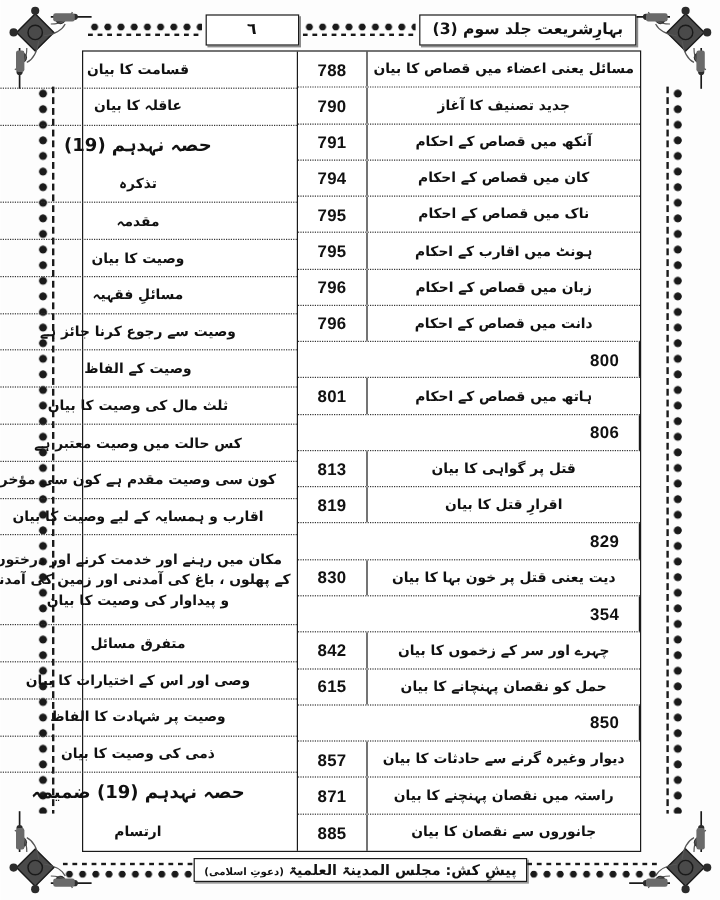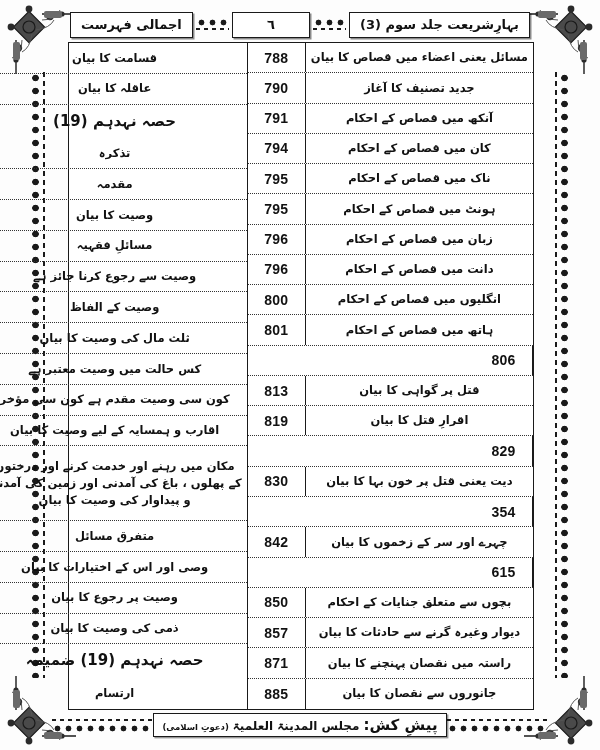--- a/index.html
+++ b/index.html
@@ -223,21 +223,21 @@
   .footer-box {
     border: 1.6px solid #1a1a1a;
     background: #ffffff;
     padding: 2px 8px;
     box-shadow: 1.4px 1.4px 0 rgba(0,0,0,0.4);
     white-space: nowrap;
     display: flex;
     align-items: baseline;
     gap: 4px;
   }
-  .footer-box .lbl { font-size: 15px; font-weight: 700; }
+  .footer-box .lbl { font-size: 12px; font-weight: 700; }
   .footer-box .org { font-size: 12px; font-weight: 700; }
   .footer-box .paren { font-size: 8.5px; font-weight: 700; }
 </style>
 </head>
 <body>
 
 <div class="page">
 
   <div class="frame-border">
     <div class="bead-line bead-v" style="right:2px; top:58px; height:606px;"></div>
@@ -379,23 +379,20 @@
       <div class="dots"></div>
       <div class="dash"></div>
     </div>
     <div class="hdr-box center">
       <span>٦</span>
     </div>
     <div class="hdr-connector">
       <div class="dots"></div>
       <div class="dash"></div>
     </div>
-    <div class="hdr-box left">
-      <span>اجمالی فہرست</span>
-    </div>
   </div>
 
   <div class="table-wrap">
     <div class="col-half right-half">
         <div class="trow h1" style="height: 30.2727px;">
           <div class="cell-title">
             <div class="tline">مسائل یعنی اعضاء میں قصاص کا بیان</div>
           </div>
           <div class="cell-page">788</div>
         </div>
@@ -418,40 +415,37 @@
           <div class="cell-page">794</div>
         </div>
         <div class="trow h1" style="height: 30.2727px;">
           <div class="cell-title">
             <div class="tline">ناک میں قصاص کے احکام</div>
           </div>
           <div class="cell-page">795</div>
         </div>
         <div class="trow h1" style="height: 30.2727px;">
           <div class="cell-title">
-            <div class="tline">ہونٹ میں قصاص کے احکام</div>
+            <div class="tline">ہونٹ میں اقارب کے احکام</div>
           </div>
           <div class="cell-page">795</div>
         </div>
         <div class="trow h1" style="height: 30.2727px;">
           <div class="cell-title">
             <div class="tline">زبان میں قصاص کے احکام</div>
           </div>
           <div class="cell-page">796</div>
         </div>
         <div class="trow h1" style="height: 30.2727px;">
           <div class="cell-title">
             <div class="tline">دانت میں قصاص کے احکام</div>
           </div>
           <div class="cell-page">796</div>
         </div>
         <div class="trow h1" style="height: 30.2727px;">
-          <div class="cell-title">
-            <div class="tline">انگلیوں میں قصاص کے احکام</div>
-          </div>
           <div class="cell-page">800</div>
         </div>
         <div class="trow h1" style="height: 30.2727px;">
           <div class="cell-title">
             <div class="tline">ہاتھ میں قصاص کے احکام</div>
           </div>
           <div class="cell-page">801</div>
         </div>
         <div class="trow h1" style="height: 30.2727px;">
           <div class="cell-page">806</div>
@@ -480,26 +474,26 @@
         <div class="trow h1" style="height: 30.2727px;">
           <div class="cell-page">354</div>
         </div>
         <div class="trow h1" style="height: 30.2727px;">
           <div class="cell-title">
             <div class="tline">چہرے اور سر کے زخموں کا بیان</div>
           </div>
           <div class="cell-page">842</div>
         </div>
         <div class="trow h1" style="height: 30.2727px;">
+          <div class="cell-title">
+            <div class="tline">حمل کو نقصان پہنچانے کا بیان</div>
+          </div>
           <div class="cell-page">615</div>
         </div>
         <div class="trow h1" style="height: 30.2727px;">
-          <div class="cell-title">
-            <div class="tline">بچوں سے متعلق جنایات کے احکام</div>
-          </div>
           <div class="cell-page">850</div>
         </div>
         <div class="trow h1" style="height: 30.2727px;">
           <div class="cell-title">
             <div class="tline">دیوار وغیرہ گرنے سے حادثات کا بیان</div>
           </div>
           <div class="cell-page">857</div>
         </div>
         <div class="trow h1" style="height: 30.2727px;">
           <div class="cell-title">
@@ -592,21 +586,21 @@
             <div class="tline">متفرق مسائل</div>
           </div>
         </div>
         <div class="trow h1" style="height: 30.8px;">
           <div class="cell-title">
             <div class="tline">وصی اور اس کے اختیارات کا بیان</div>
           </div>
         </div>
         <div class="trow h1" style="height: 30.8px;">
           <div class="cell-title">
-            <div class="tline">وصیت پر رجوع کا بیان</div>
+            <div class="tline">وصیت پر شہادت کا الفاظ</div>
           </div>
         </div>
         <div class="trow h1" style="height: 30.8px;">
           <div class="cell-title">
             <div class="tline">ذمی کی وصیت کا بیان</div>
           </div>
         </div>
         <div class="trow hs section" style="height: 33.8px;">
           <div class="cell-title">
             <div class="tline">حصہ نہدہم (19) ضمیمہ</div>

